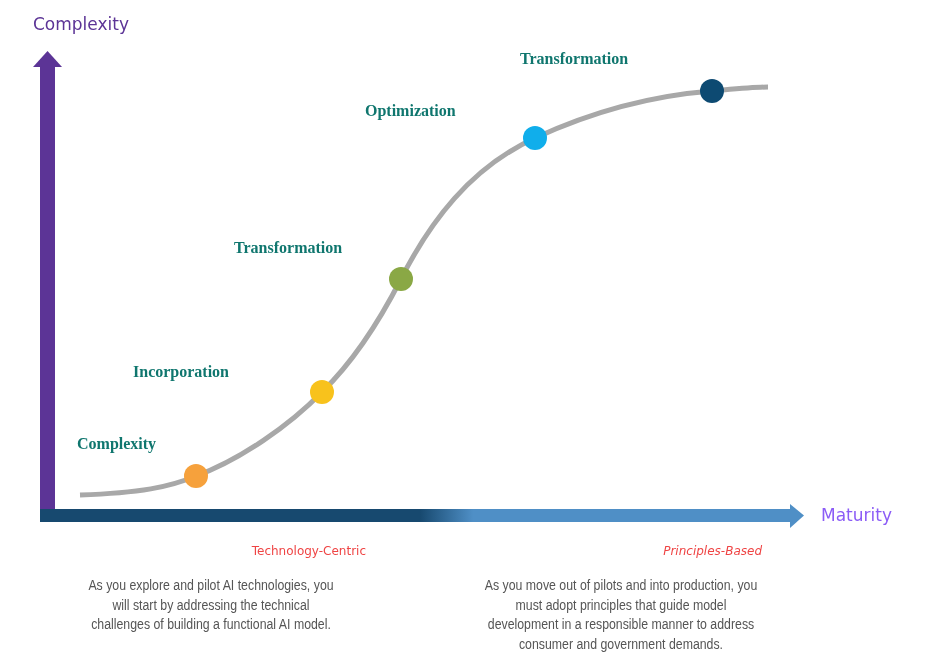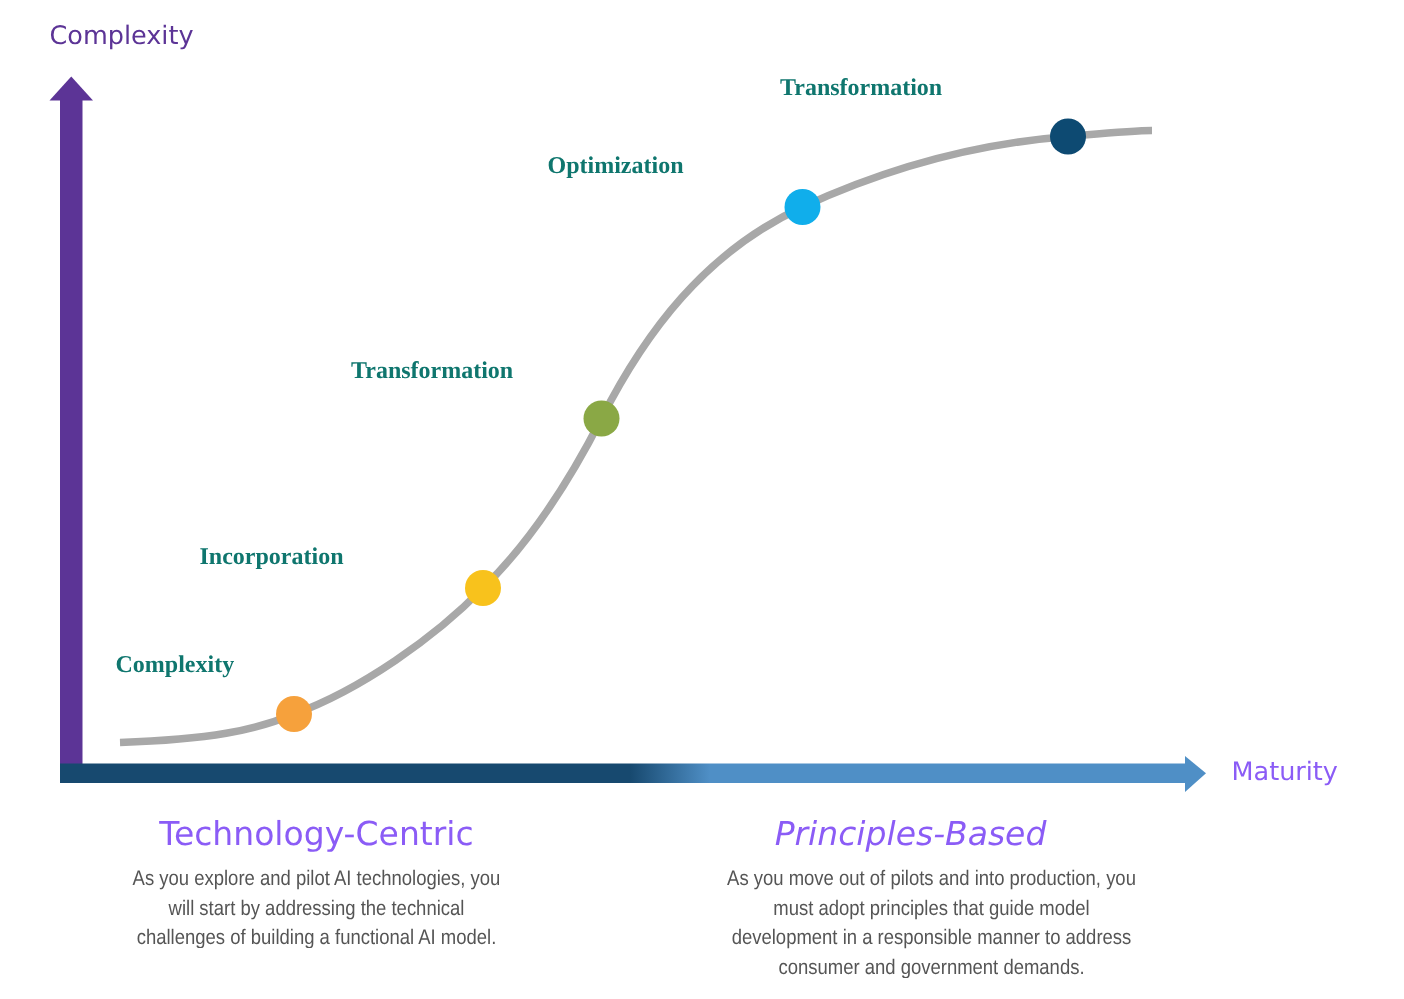--- a/index.html
+++ b/index.html
@@ -1,21 +1,21 @@
 <!DOCTYPE html>
 <html><head>
 <meta charset="utf-8">
 <style>
   html, body { margin: 0; padding: 0; background: #ffffff; }
   body { width: 936px; height: 666px; position: relative; overflow: hidden;
          font-family: "Liberation Sans", sans-serif; }
   #diagram { position: absolute; left: 0; top: 0; }
   .axis-label { position: absolute; font-family: "DejaVu Sans", sans-serif; font-weight: normal; font-size: 17px; }
   .stage-label { position: absolute; font-family: Liberation Serif, serif; font-weight: bold; font-size: 16px; color: #0f766e; white-space: nowrap; }
-  .section-title { position: absolute; font-family: "DejaVu Sans", sans-serif; font-size: 22px; color: #8b5cf6; text-align: center; white-space: nowrap; }
+  .section-title { position: absolute; font-family: "DejaVu Sans", sans-serif; font-size: 12px; color: #ef4444; text-align: right; white-space: nowrap; }
   .section-desc { position: absolute; font-family: "Liberation Sans", sans-serif; font-size: 14px; line-height: 19.5px; color: #555555; text-align: center; transform: scaleX(0.88); transform-origin: center top; }
 </style>
 </head>
 <body>
 
 <svg id="diagram" width="936" height="666" viewBox="0 0 936 666">
   <defs>
     <linearGradient id="xgrad" x1="40" y1="0" x2="800" y2="0" gradientUnits="userSpaceOnUse">
       <stop offset="0" stop-color="#17496f"></stop>
       <stop offset="0.50" stop-color="#17496f"></stop>

